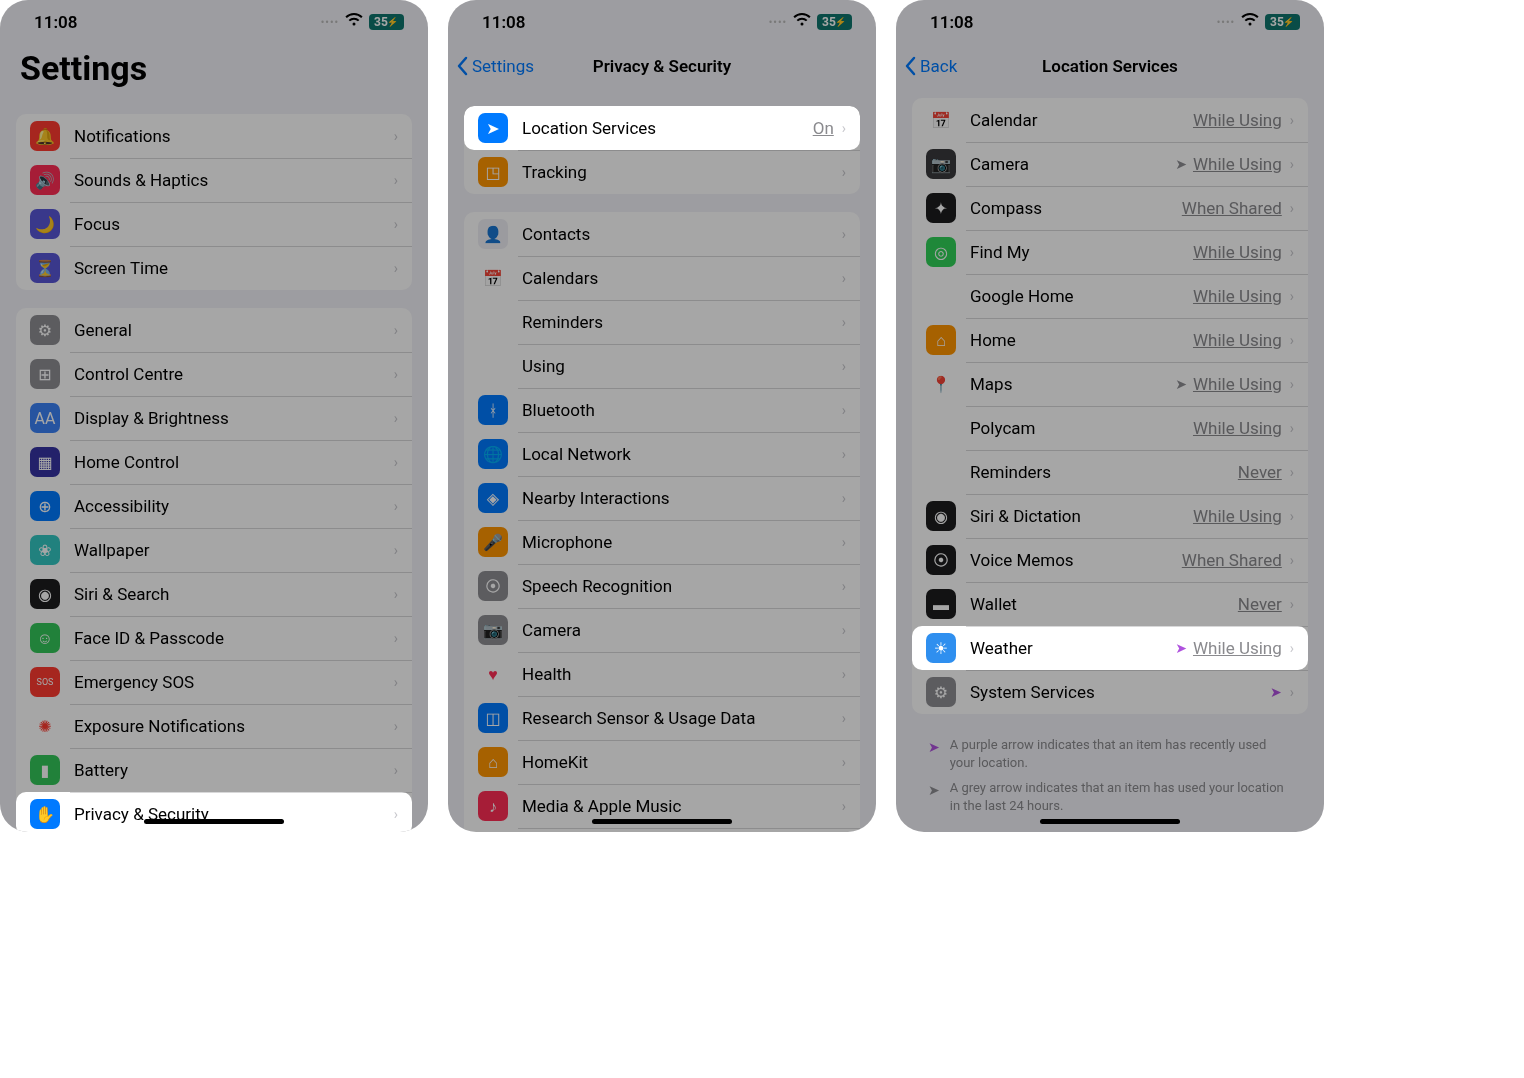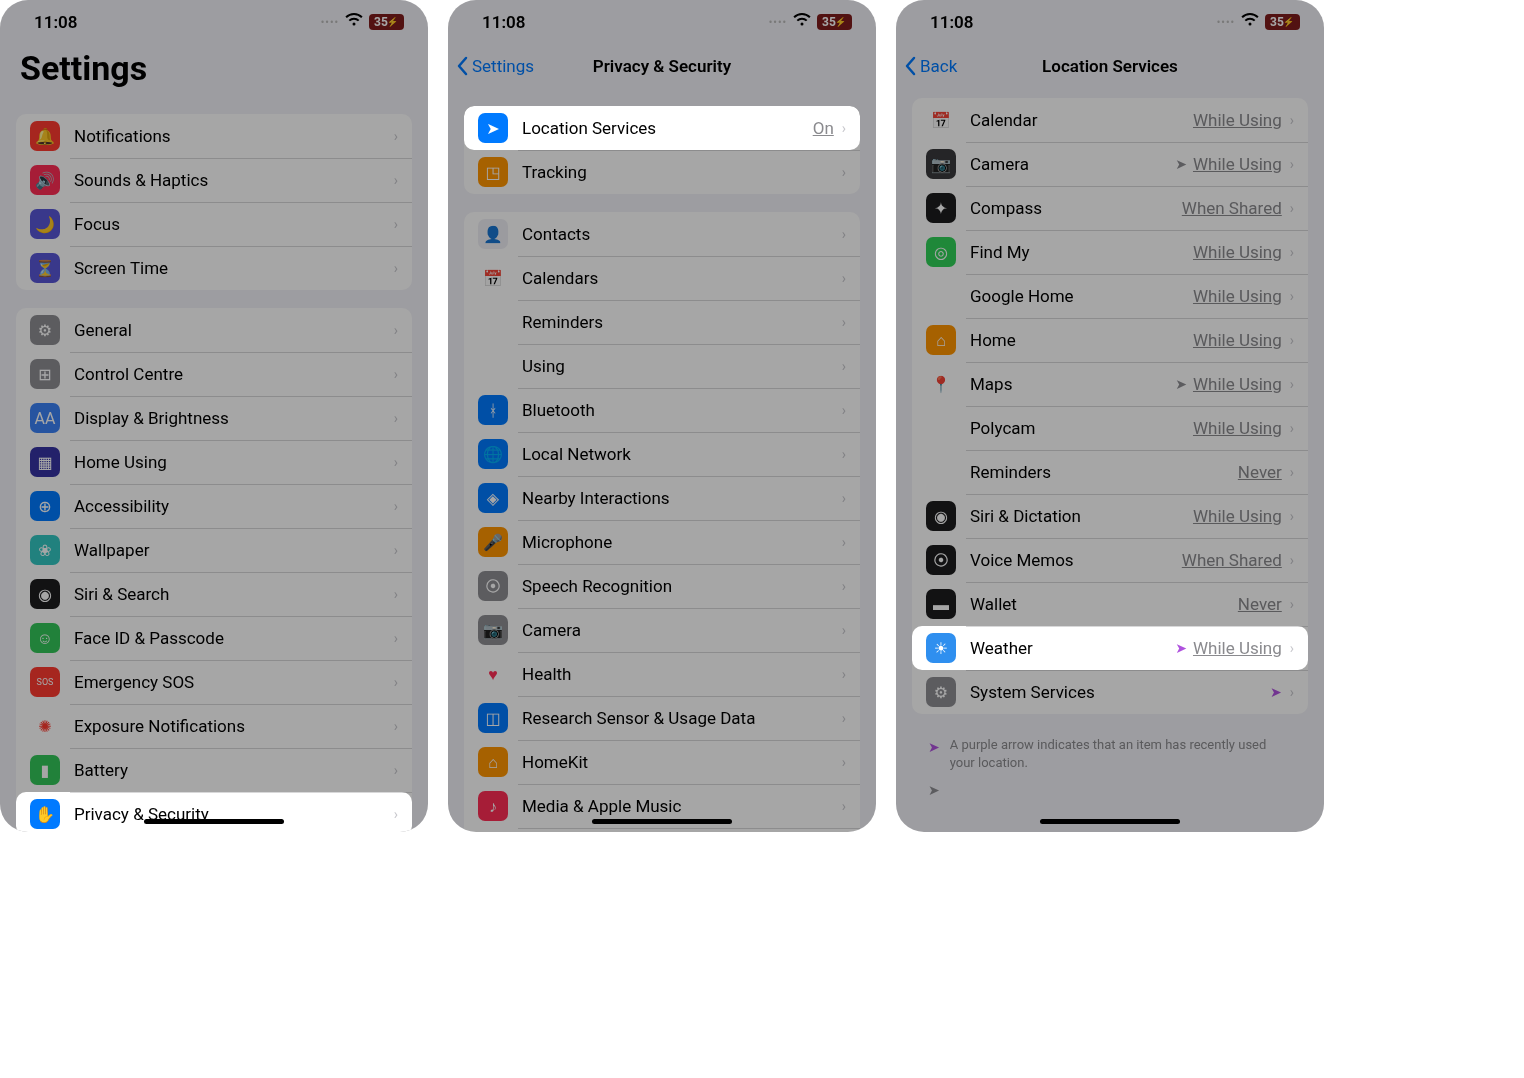--- a/index.html
+++ b/index.html
@@ -33,21 +33,21 @@
     display: flex;
     align-items: center;
     justify-content: space-between;
     padding: 0 24px 0 34px;
     font-weight: 600;
     font-size: 17px;
   }
   .status-right { display: flex; align-items: center; gap: 6px; }
   .wifi-icon { font-size: 15px; }
   .battery {
-    background: #7f1d1d;
+    background: #0f766e;
     color: #fff;
     font-size: 12px;
     font-weight: 700;
     padding: 1px 5px;
     border-radius: 4px;
     display: inline-flex;
     align-items: center;
   }
   .nav-bar {
     height: 44px;
@@ -207,21 +207,21 @@
           <div class="row-label">Control Centre</div>
           <span class="chevron">›</span>
         </div>
         <div class="row">
           <div class="icon-box" style="background: #3b82f6; font-size: 16px;">AA</div>
           <div class="row-label">Display &amp; Brightness</div>
           <span class="chevron">›</span>
         </div>
         <div class="row">
           <div class="icon-box" style="background: rgb(54, 52, 163); font-size: 16px;">▦</div>
-          <div class="row-label">Home Using</div>
+          <div class="row-label">Home Control</div>
           <span class="chevron">›</span>
         </div>
         <div class="row">
           <div class="icon-box" style="background: rgb(0, 122, 255); font-size: 16px;">⊕</div>
           <div class="row-label">Accessibility</div>
           <span class="chevron">›</span>
         </div>
         <div class="row">
           <div class="icon-box" style="background: rgb(52, 199, 194); font-size: 16px;">❀</div>
           <div class="row-label">Wallpaper</div>
@@ -498,16 +498,17 @@
           <span class="loc-arrow purple">➤</span>
           <span class="chevron">›</span>
         </div>
       </div>
     <div class="legend">
       <span class="loc-arrow purple">➤</span>
       <span>A purple arrow indicates that an item has recently used your location.</span>
     </div>
     <div class="legend">
       <span class="loc-arrow grey">➤</span>
+      <span>A grey arrow indicates that an item has used your location in the last 24 hours.</span>
     </div>
   </div>
   <div class="home-indicator"></div>
 </div>
 
 </body></html>

